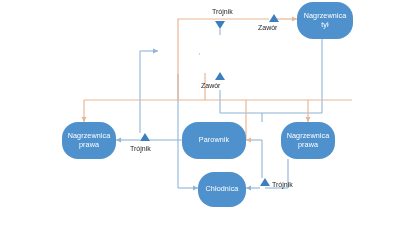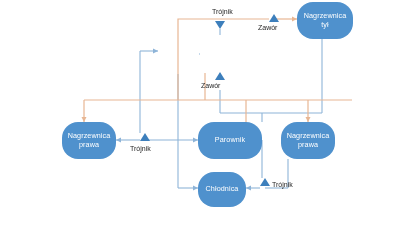--- a/index.html
+++ b/index.html
@@ -144,21 +144,21 @@
     </span>
   </div>
 
   <div class="node" style="left:62px; top:122px; width:54px; height:37px;">
     <span>
       <span>Nagrzewnica</span><br>
       <span>prawa</span>
     </span>
   </div>
 
-  <div class="node" style="left:198px; top:122px; width:64px; height:37px;">
+  <div class="node" style="left:182px; top:122px; width:64px; height:37px;">
     <span>Parownik</span>
   </div>
 
   <div class="node" style="left:281px; top:122px; width:54px; height:37px;">
     <span>
       <span>Nagrzewnica</span><br>
       <span>prawa</span>
     </span>
   </div>
 

